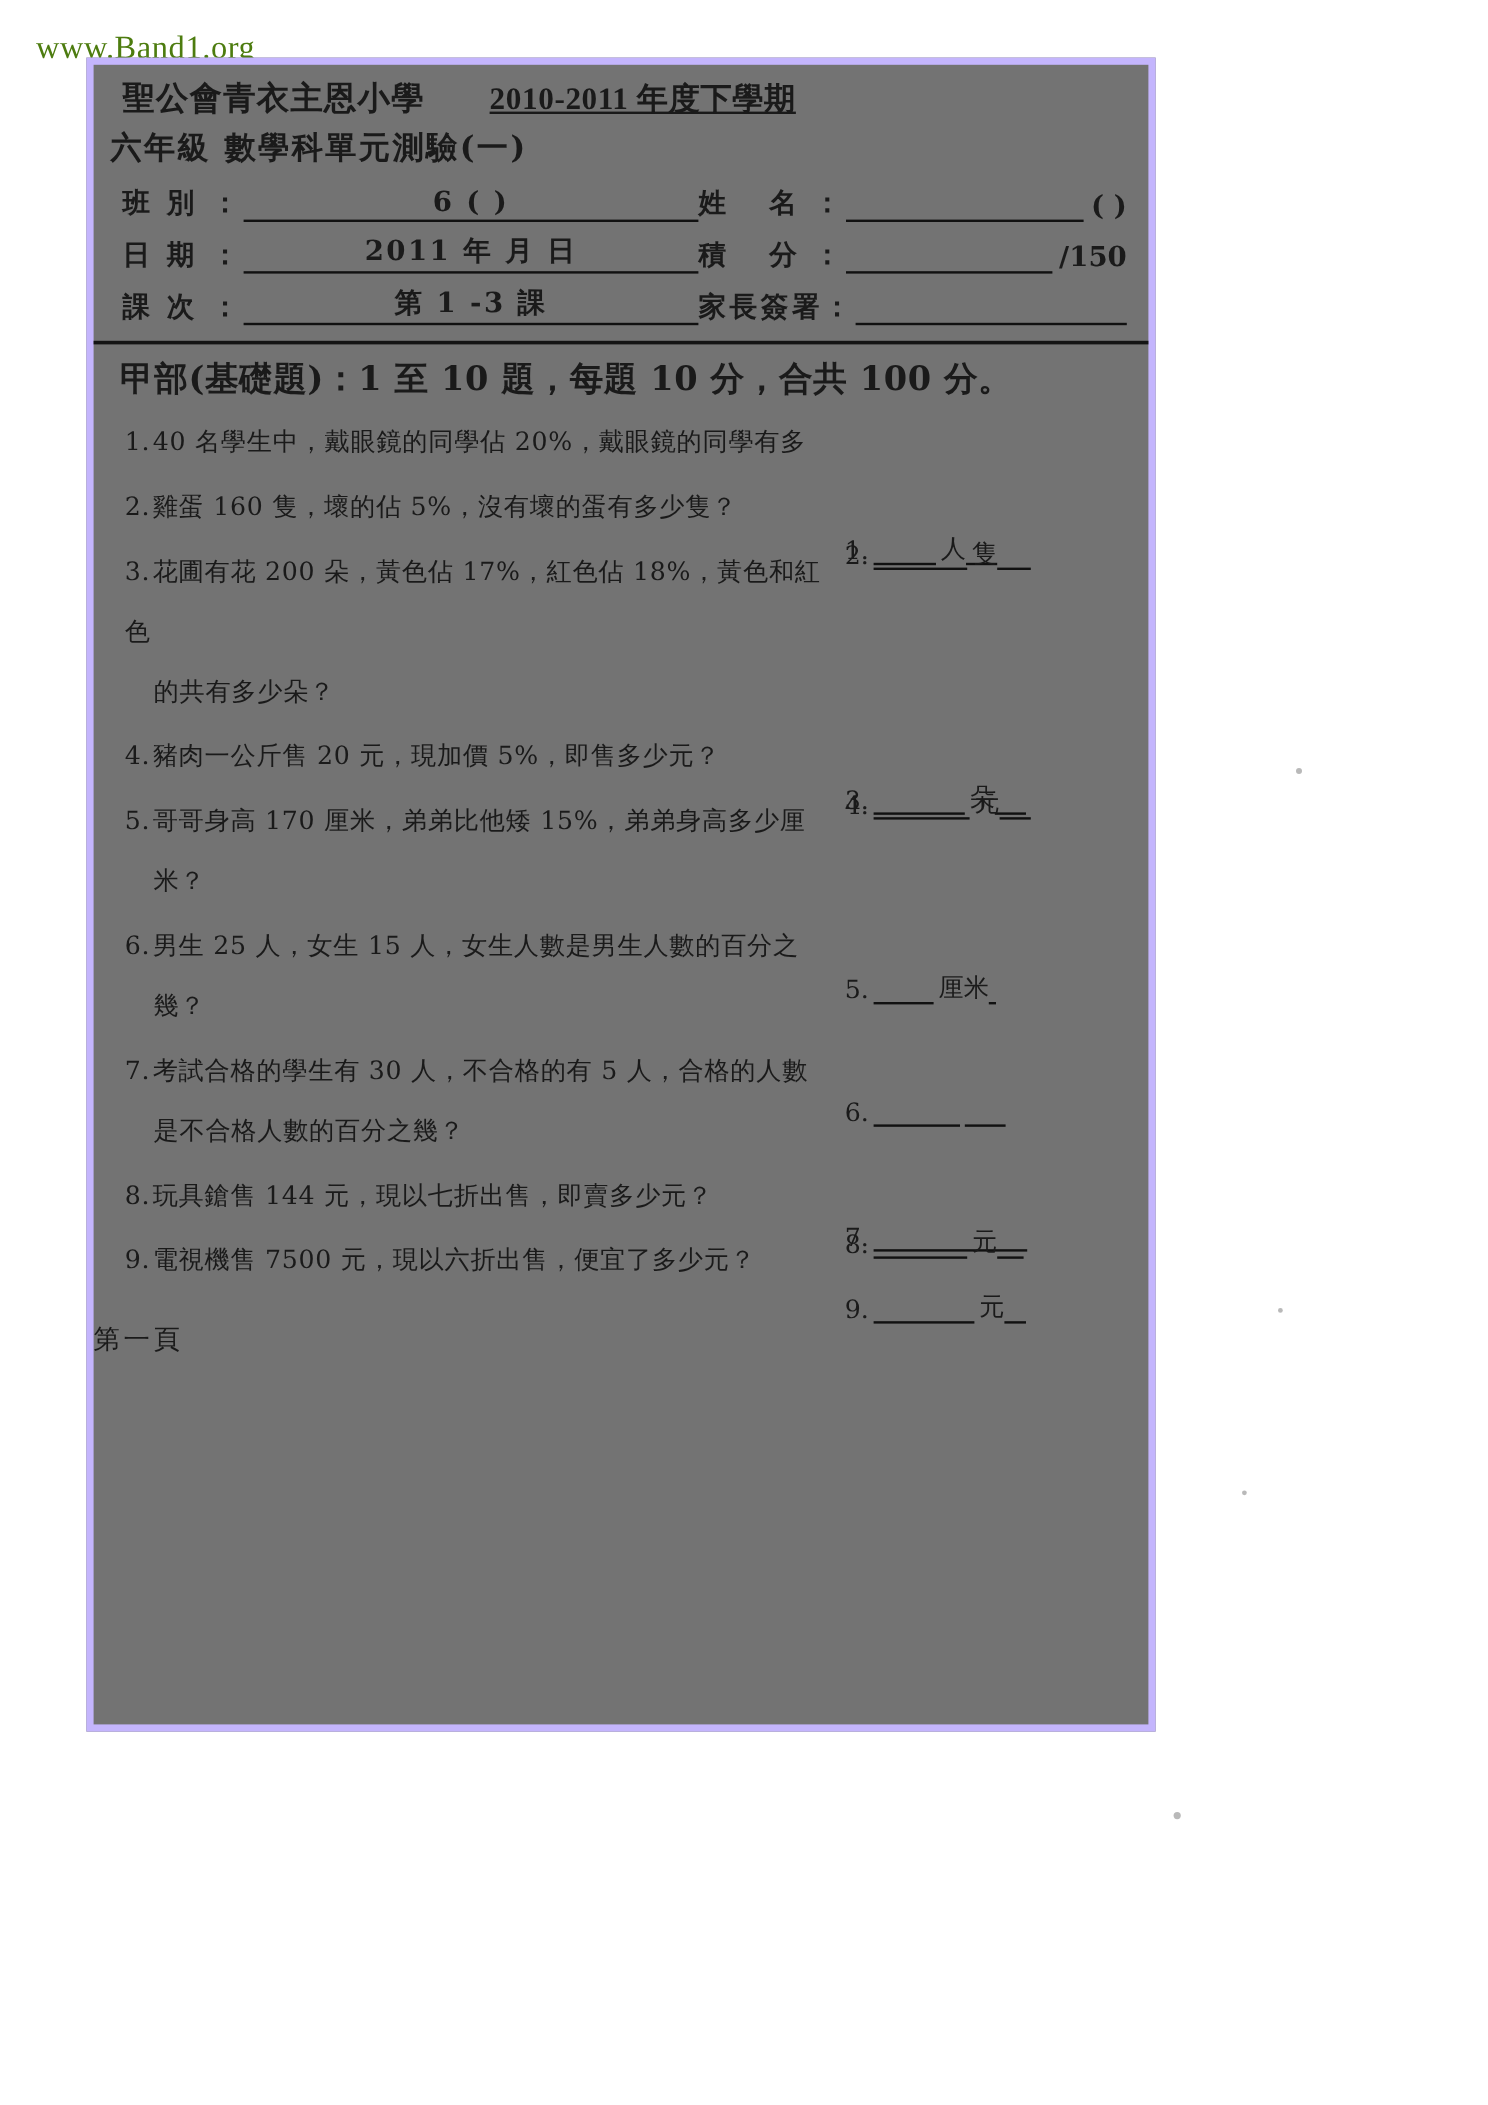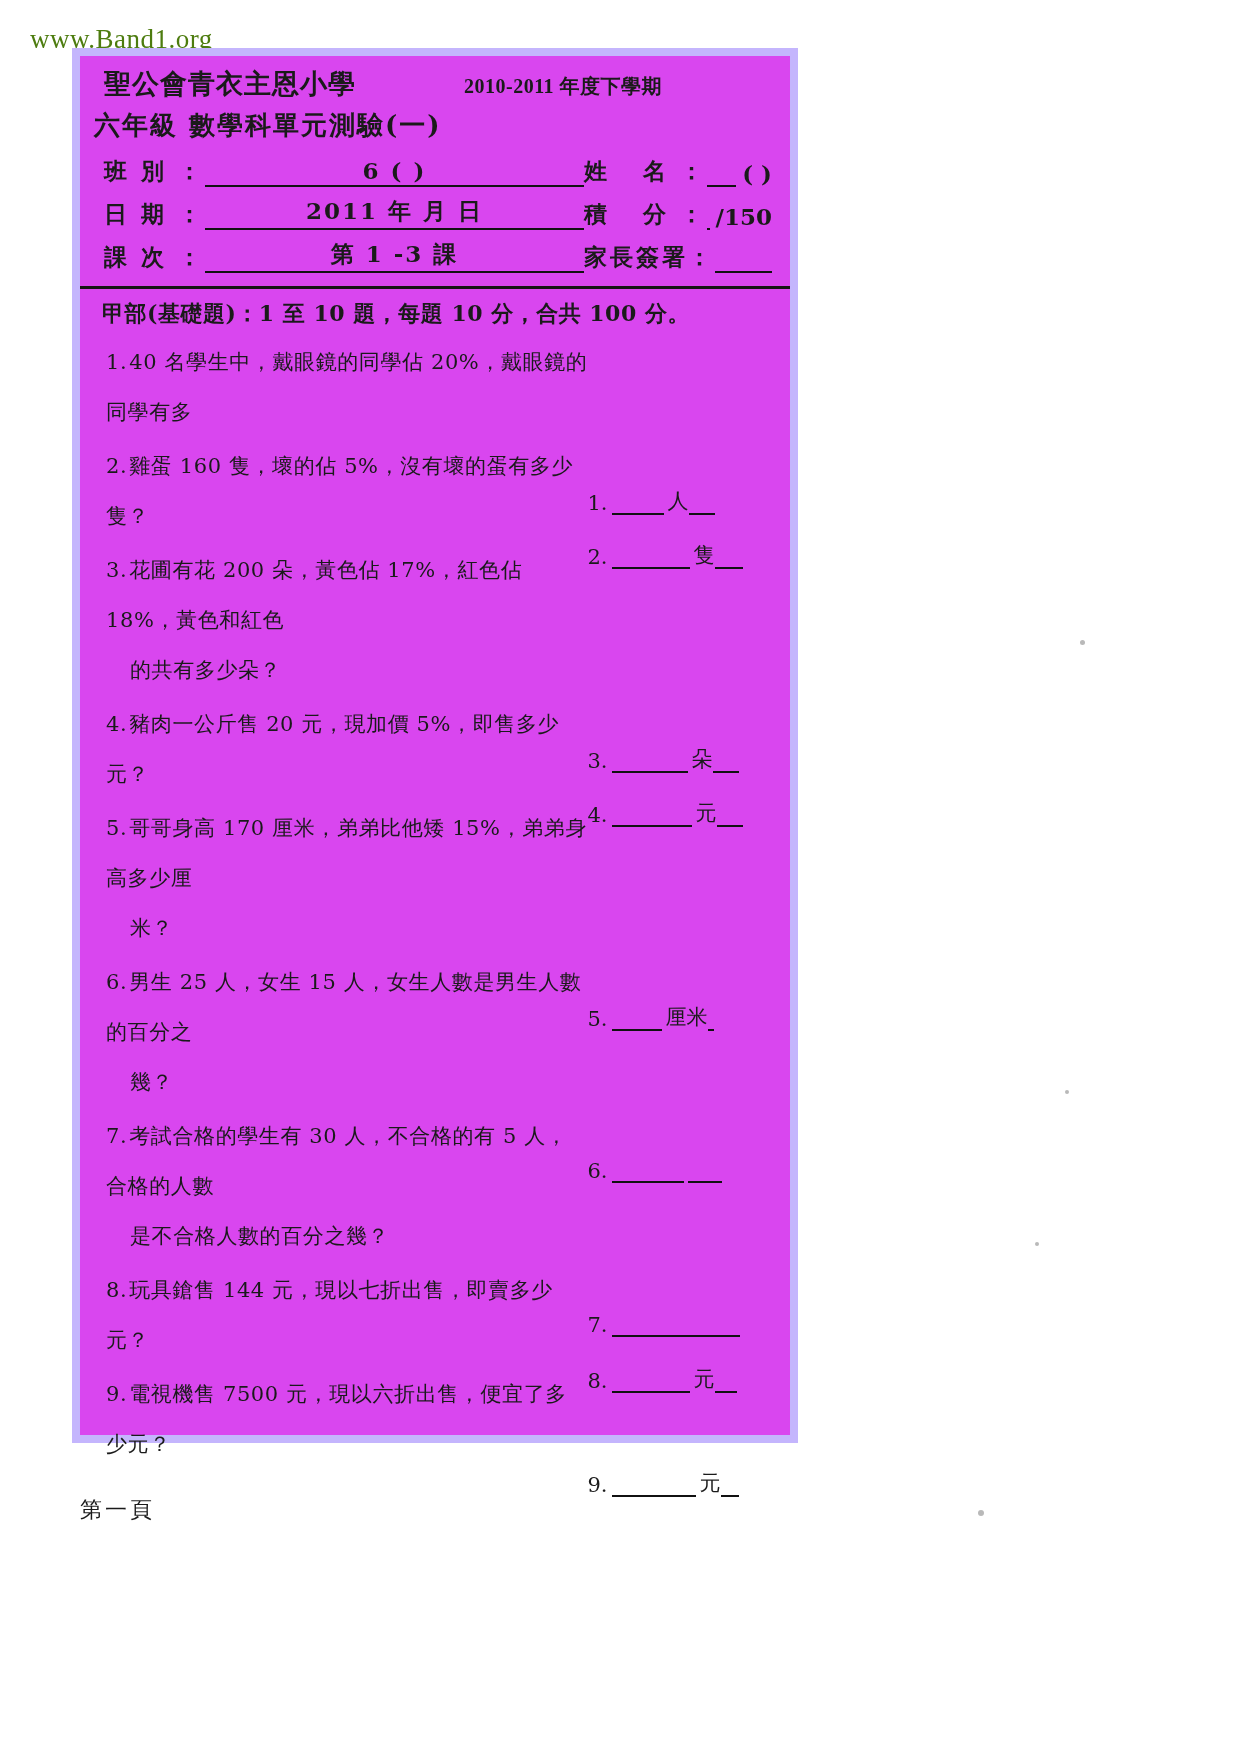--- a/index.html
+++ b/index.html
@@ -22,48 +22,49 @@
     font-family: Liberation Serif, serif;
     font-size: 27px;
     color: #4d7c0f;
     letter-spacing: 0.5px;
     font-weight: 500;
   }
   .page-frame {
     position: absolute;
     left: 72px;
     top: 48px;
-    width: 726px;
+    width: 891px;
     height: 1395px;
-    border: 8px solid #c4b5fd;
+    border: 6px solid #c4b5fd;
     box-sizing: border-box;
-    background: #d946ef;
+    background: #737373;
   }
   .header-block {
     position: relative;
     padding: 10px 14px 0 14px;
   }
   .title-row {
     display: flex;
     align-items: baseline;
     justify-content: flex-start;
     padding-left: 10px;
   }
   .school-name {
     font-size: 27px;
     font-weight: bold;
     letter-spacing: 1px;
     font-family: "DejaVu Serif", serif;
   }
   .term {
-    font-size: 20px;
-    font-weight: bold;
-    margin-left: 108px;
+    font-size: 26px;
+    font-weight: bold;
+    margin-left: 54px;
     font-family: "Liberation Serif", serif;
     letter-spacing: 0.5px;
+    text-decoration: underline;
   }
   .subtitle-row {
     margin-top: 6px;
   }
   .subtitle {
     font-size: 26px;
     font-weight: bold;
     letter-spacing: 2px;
   }
   .meta {
@@ -118,21 +119,21 @@
   .after {
     margin-left: 6px;
     white-space: nowrap;
     font-size: 23px;
   }
   .sep {
     border-top: 3px solid #141414;
     margin: 6px 0 0 0;
   }
   .section-head {
-    font-size: 22px;
+    font-size: 28px;
     font-weight: bold;
     padding: 10px 0 4px 22px;
     letter-spacing: 0.5px;
   }
   .questions {
     padding: 4px 18px 0 26px;
   }
   .q {
     display: flex;
     align-items: flex-end;

